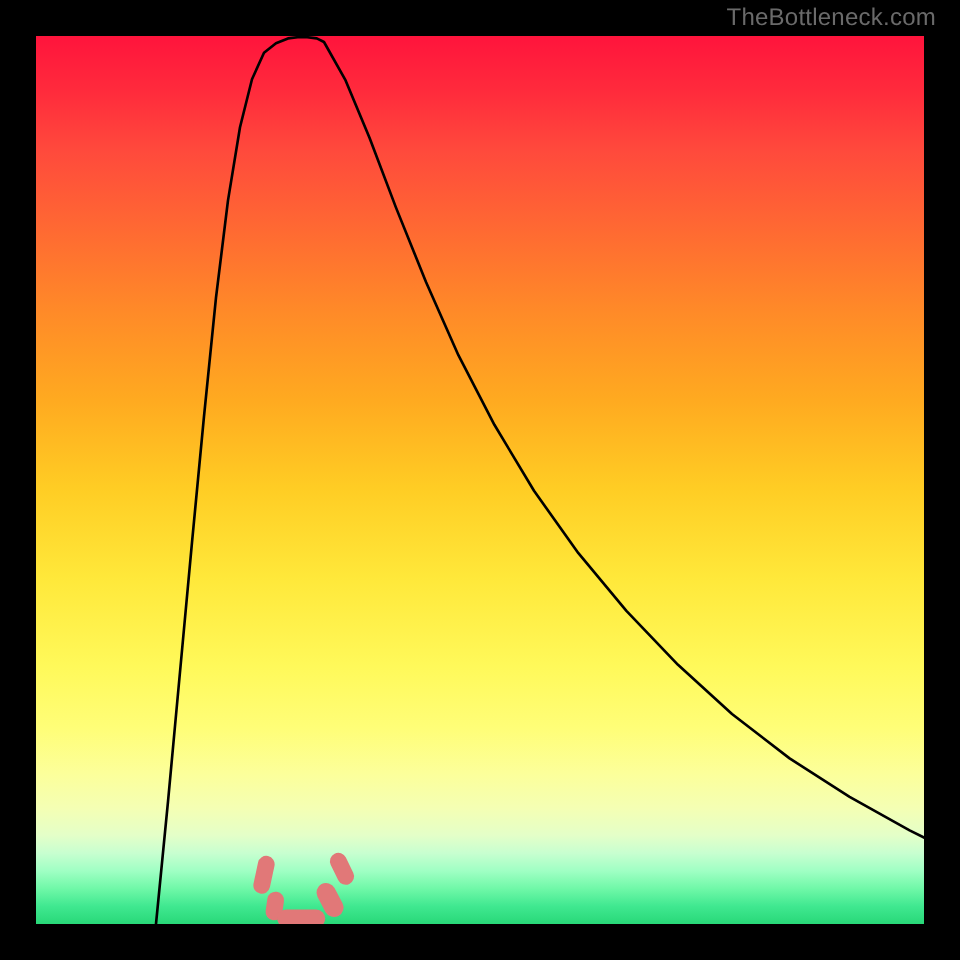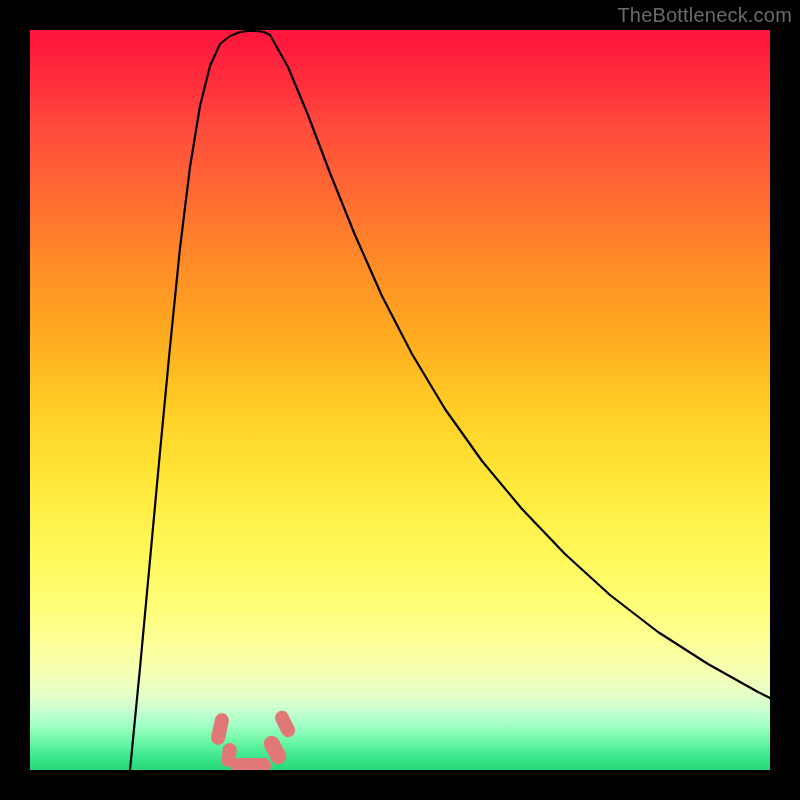--- a/index.html
+++ b/index.html
@@ -38,21 +38,21 @@
       #c8ffd0 92%,
       #a0ffc4 94%,
       #70f8a8 96%,
       #40e890 98%,
       #28d878 100%
     );
   }
   .watermark {
     position: absolute;
     top: 4px;
-    right: 8px;
+    right: 20px;
     font-family: Arial, Helvetica, sans-serif;
     font-size: 20px;
     font-weight: 500;
     color: #6a6a6a;
     letter-spacing: 0.2px;
     user-select: none;
   }
   svg.curve {
     position: absolute;
     inset: 0;

